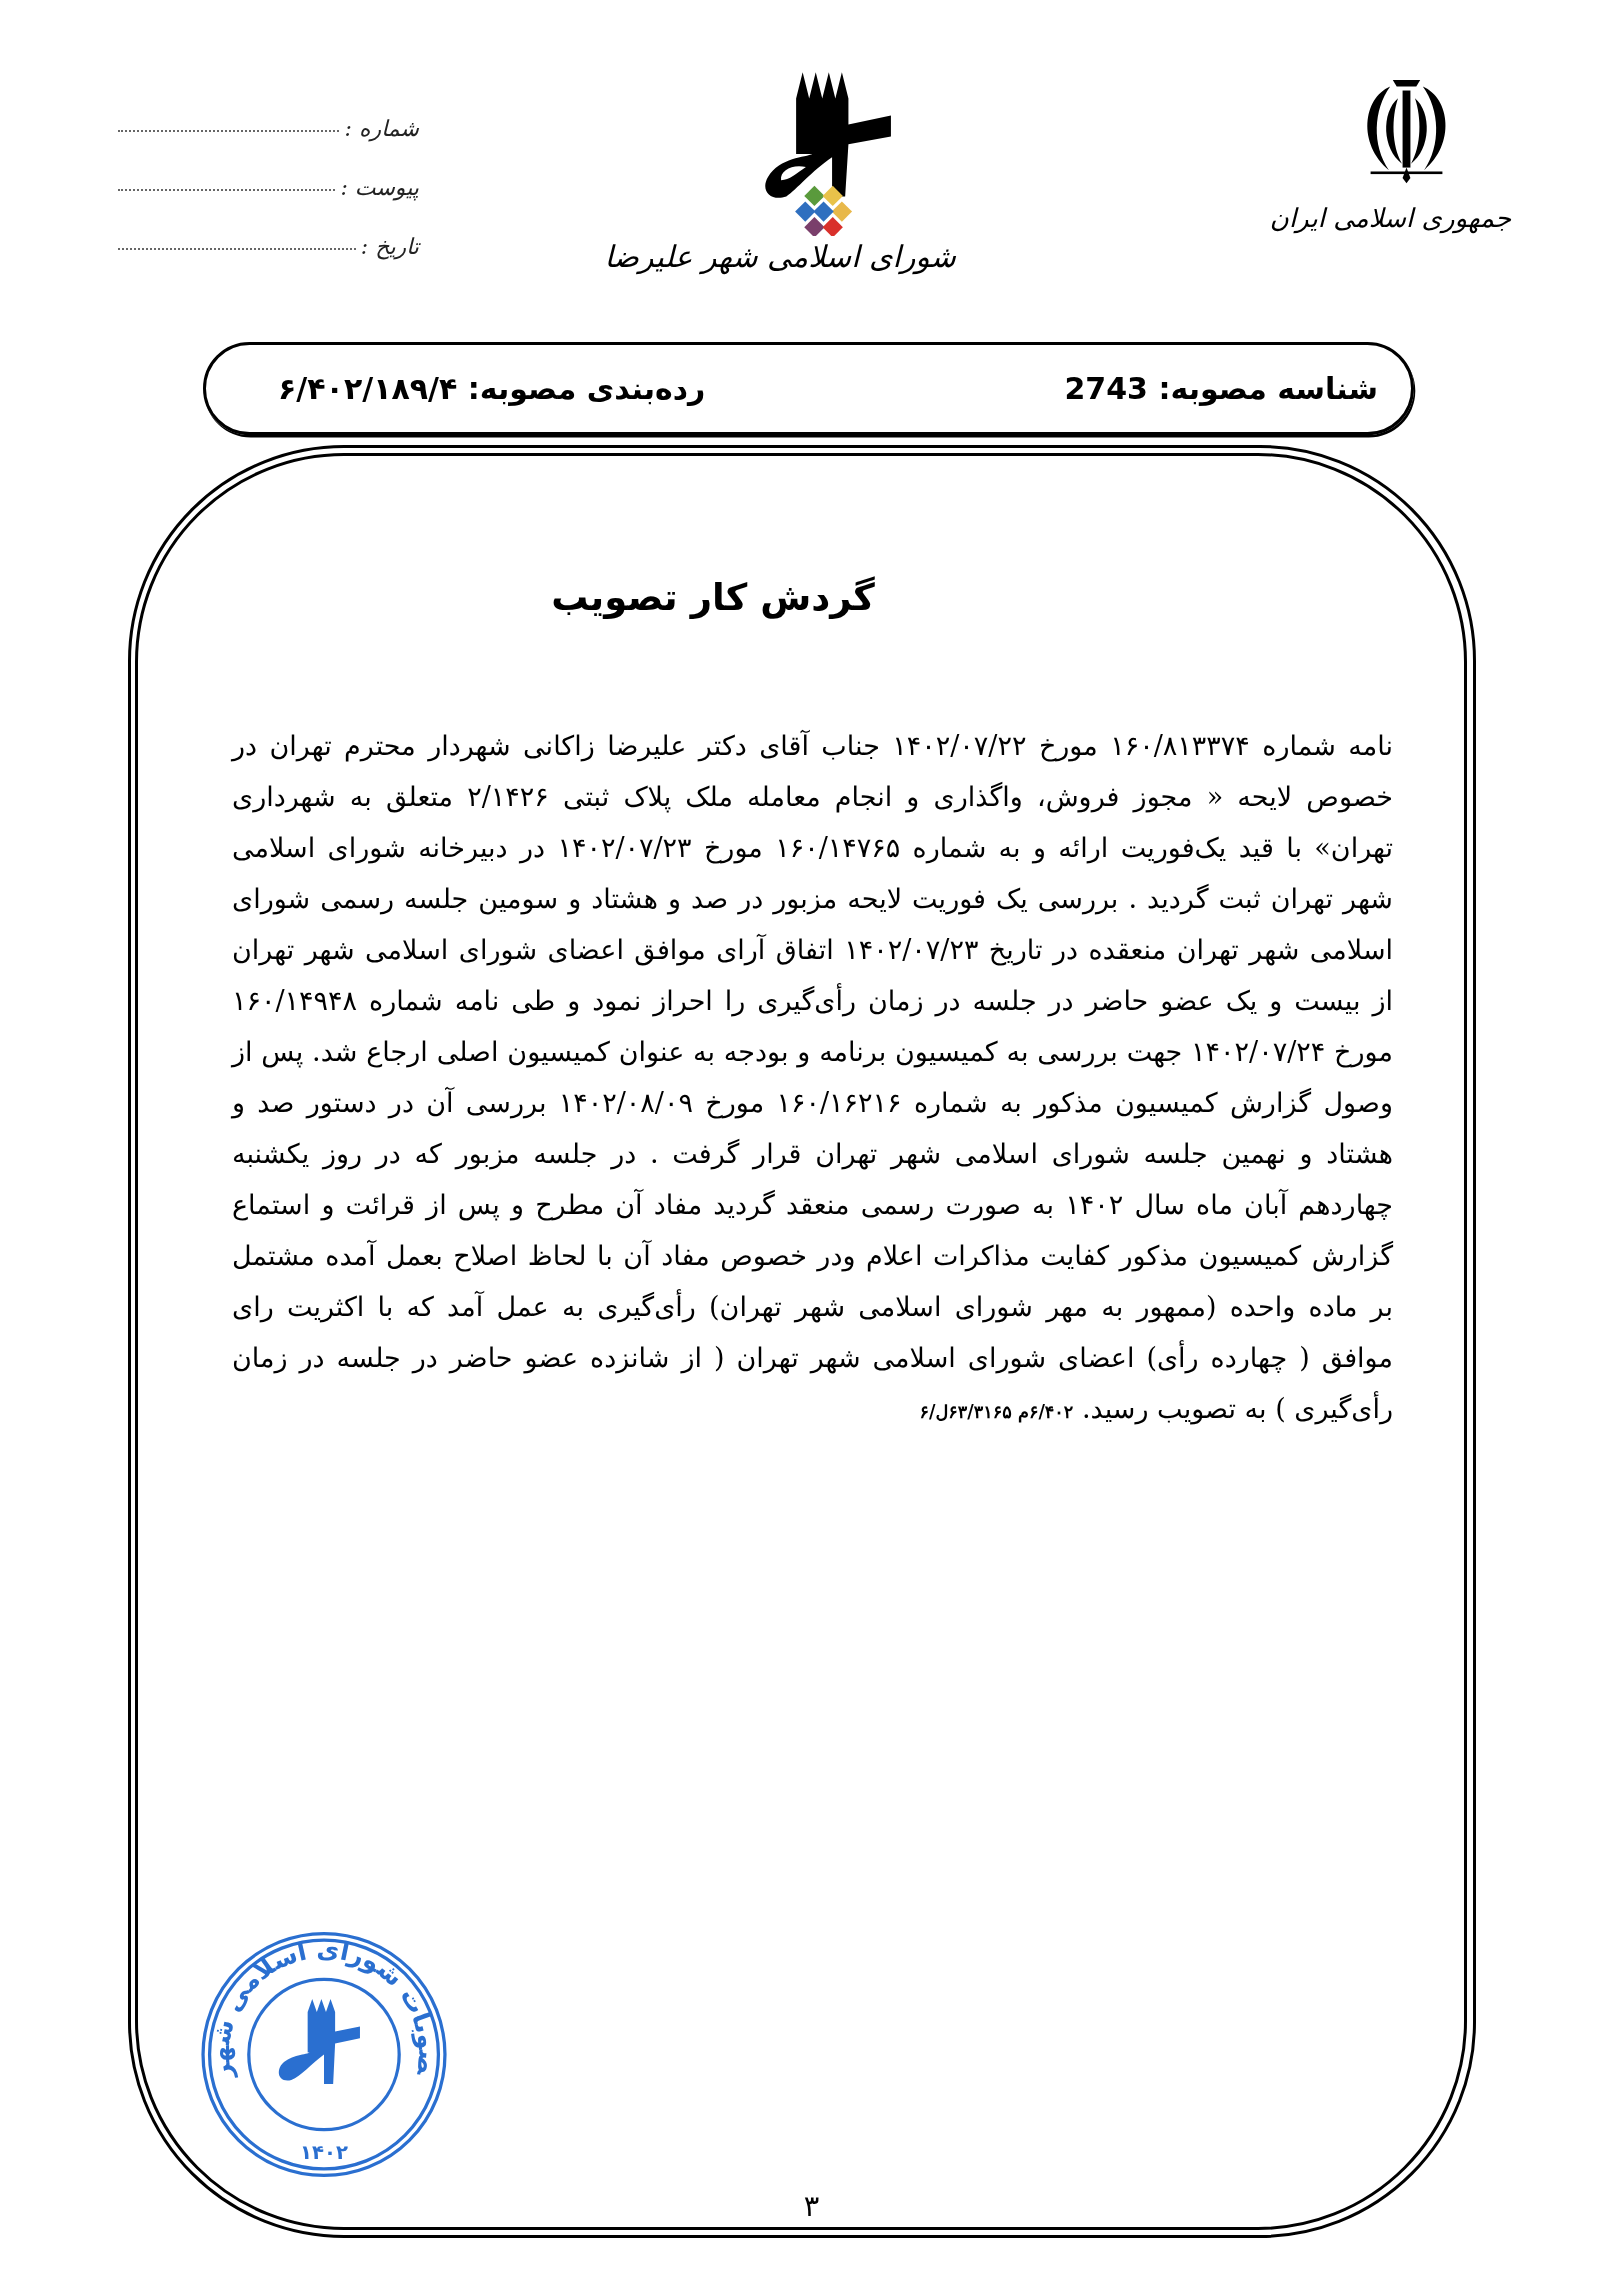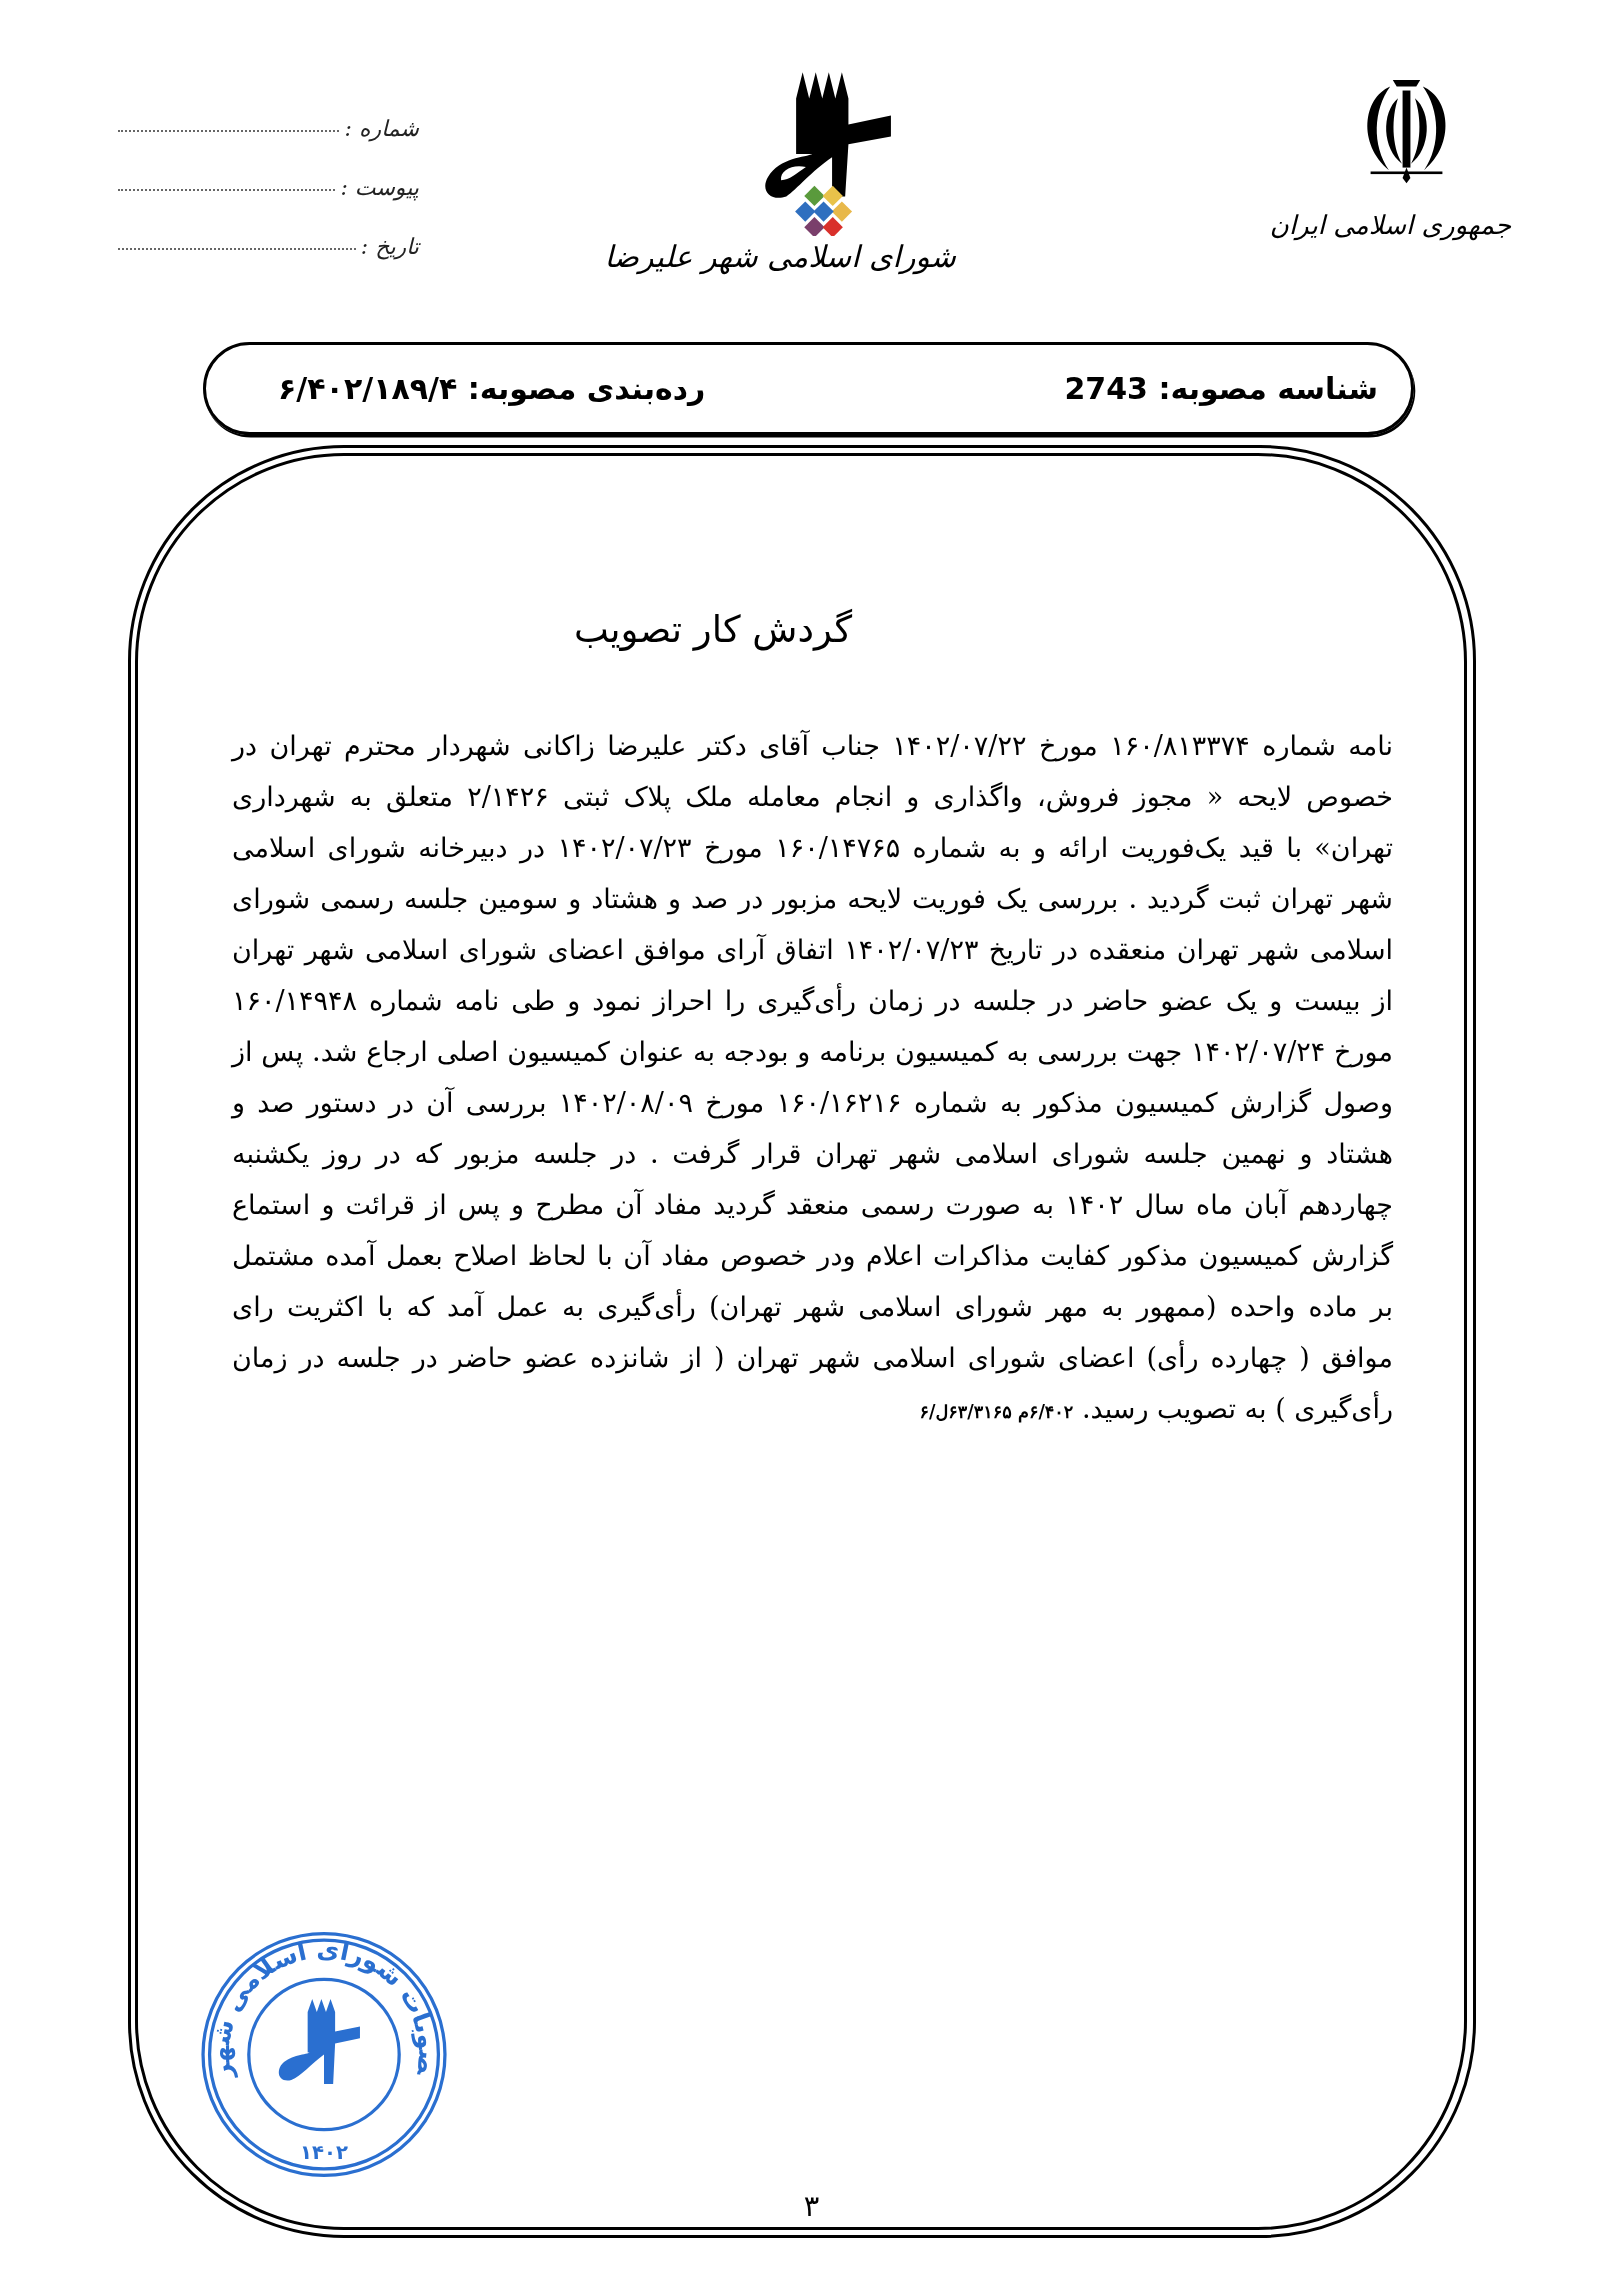--- a/index.html
+++ b/index.html
@@ -7,21 +7,21 @@
     width: 1623px; height: 2295px; position: relative; overflow: hidden;
     font-family: "DejaVu Sans", sans-serif; color: #000;
   }
   .abs { position: absolute; }
 
   
   #emblem { left: 1302px; top: 72px; width: 209px; height: 196px; text-align: center; }
   #emblem svg { display: block; margin: 0 auto; }
   #emblem-caption {
     font-family: "DejaVu Serif", serif; font-style: italic; font-size: 26px;
-    direction: rtl; margin-top: 20px; white-space: nowrap;
+    direction: rtl; margin-top: 13px; white-space: nowrap;
   }
 
   
   #council-logo { left: 681px; top: 59px; width: 275px; height: 255px; text-align: center; }
   #council-logo svg { display: block; margin: 0 auto; }
   #council-caption {
     font-family: "DejaVu Serif", serif; font-style: italic; font-size: 30px;
     direction: rtl; white-space: nowrap; margin-top: 2.6px;
   }
 
@@ -55,21 +55,21 @@
   }
   #frame-inner {
     left: 135px; top: 453px; width: 1332px; height: 1777px;
     border: 3.3px solid #000; border-radius: 209px;
     box-sizing: border-box;
   }
 
   
   #doc-title {
     left: 0; top: 576px; width: 1426px; text-align: center;
-    font-size: 37px; font-weight: normal; direction: rtl; margin-top: 32px;
+    font-size: 37px; font-weight: bold; direction: rtl;
   }
   #doc-body {
     left: 232px; top: 720px; width: 1161px;
     direction: rtl; text-align: justify; text-align-last: right;
     font-family: "DejaVu Serif", serif;
     font-size: 27px; line-height: 51px;
   }
   #doc-body .ref-code { font-size: 17.7px; font-weight: bold; white-space: nowrap; }
 
   

